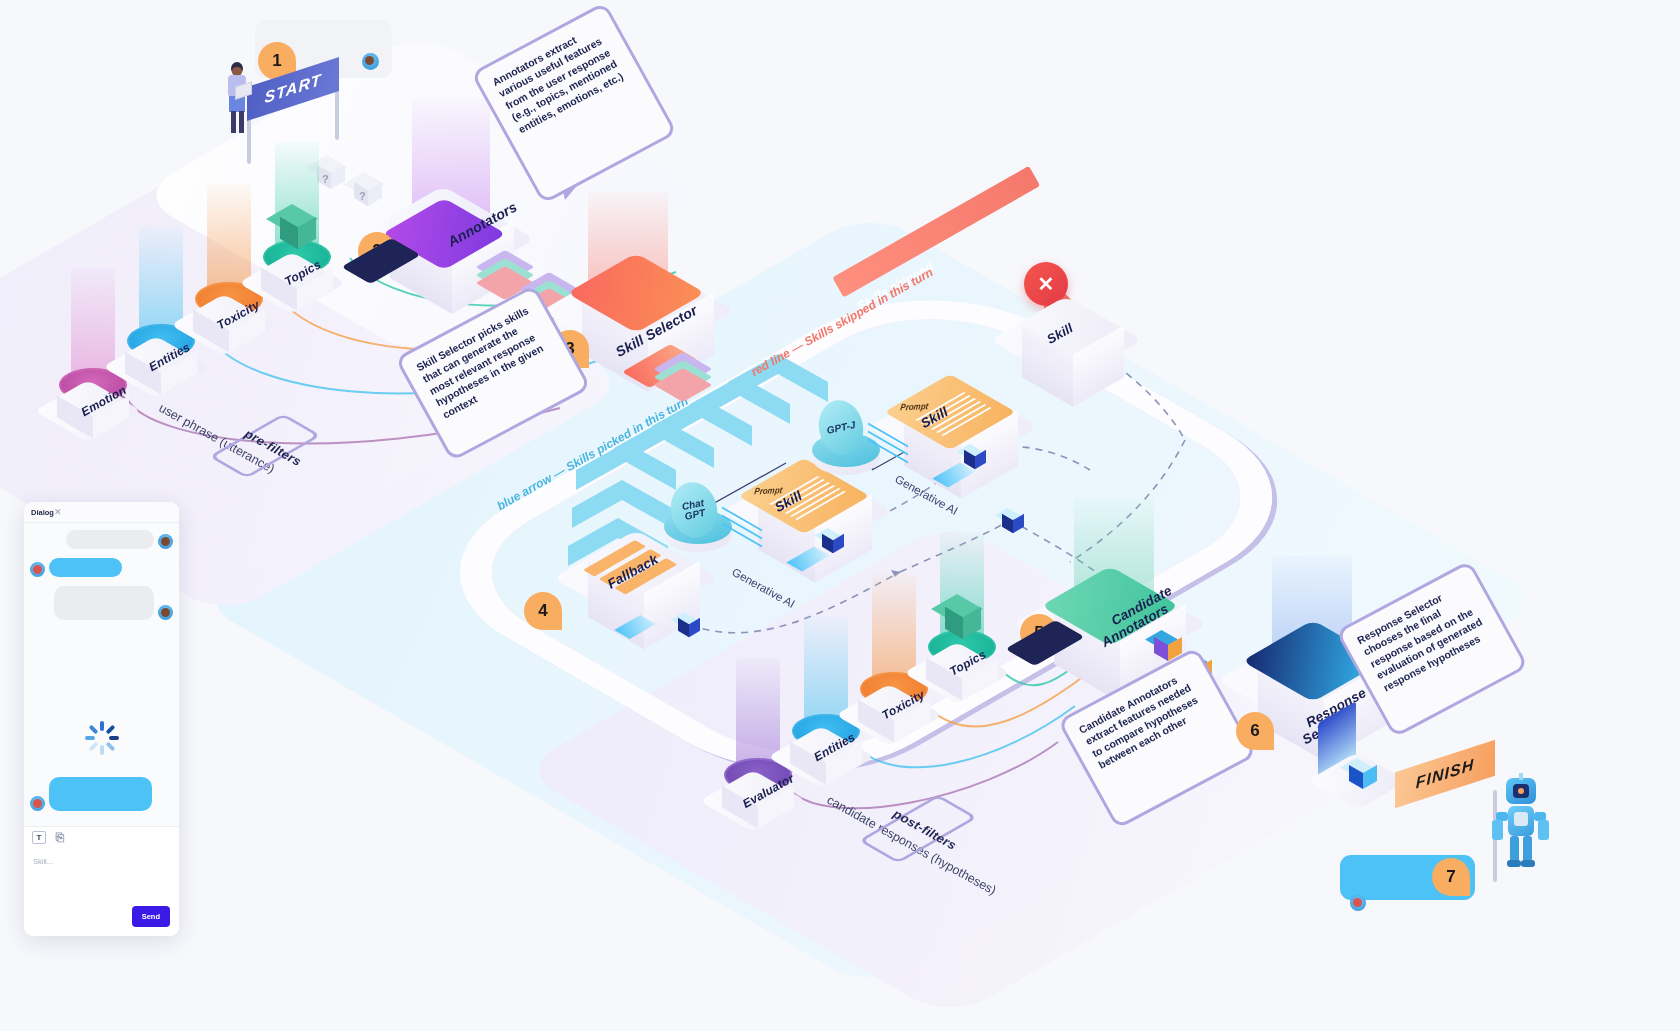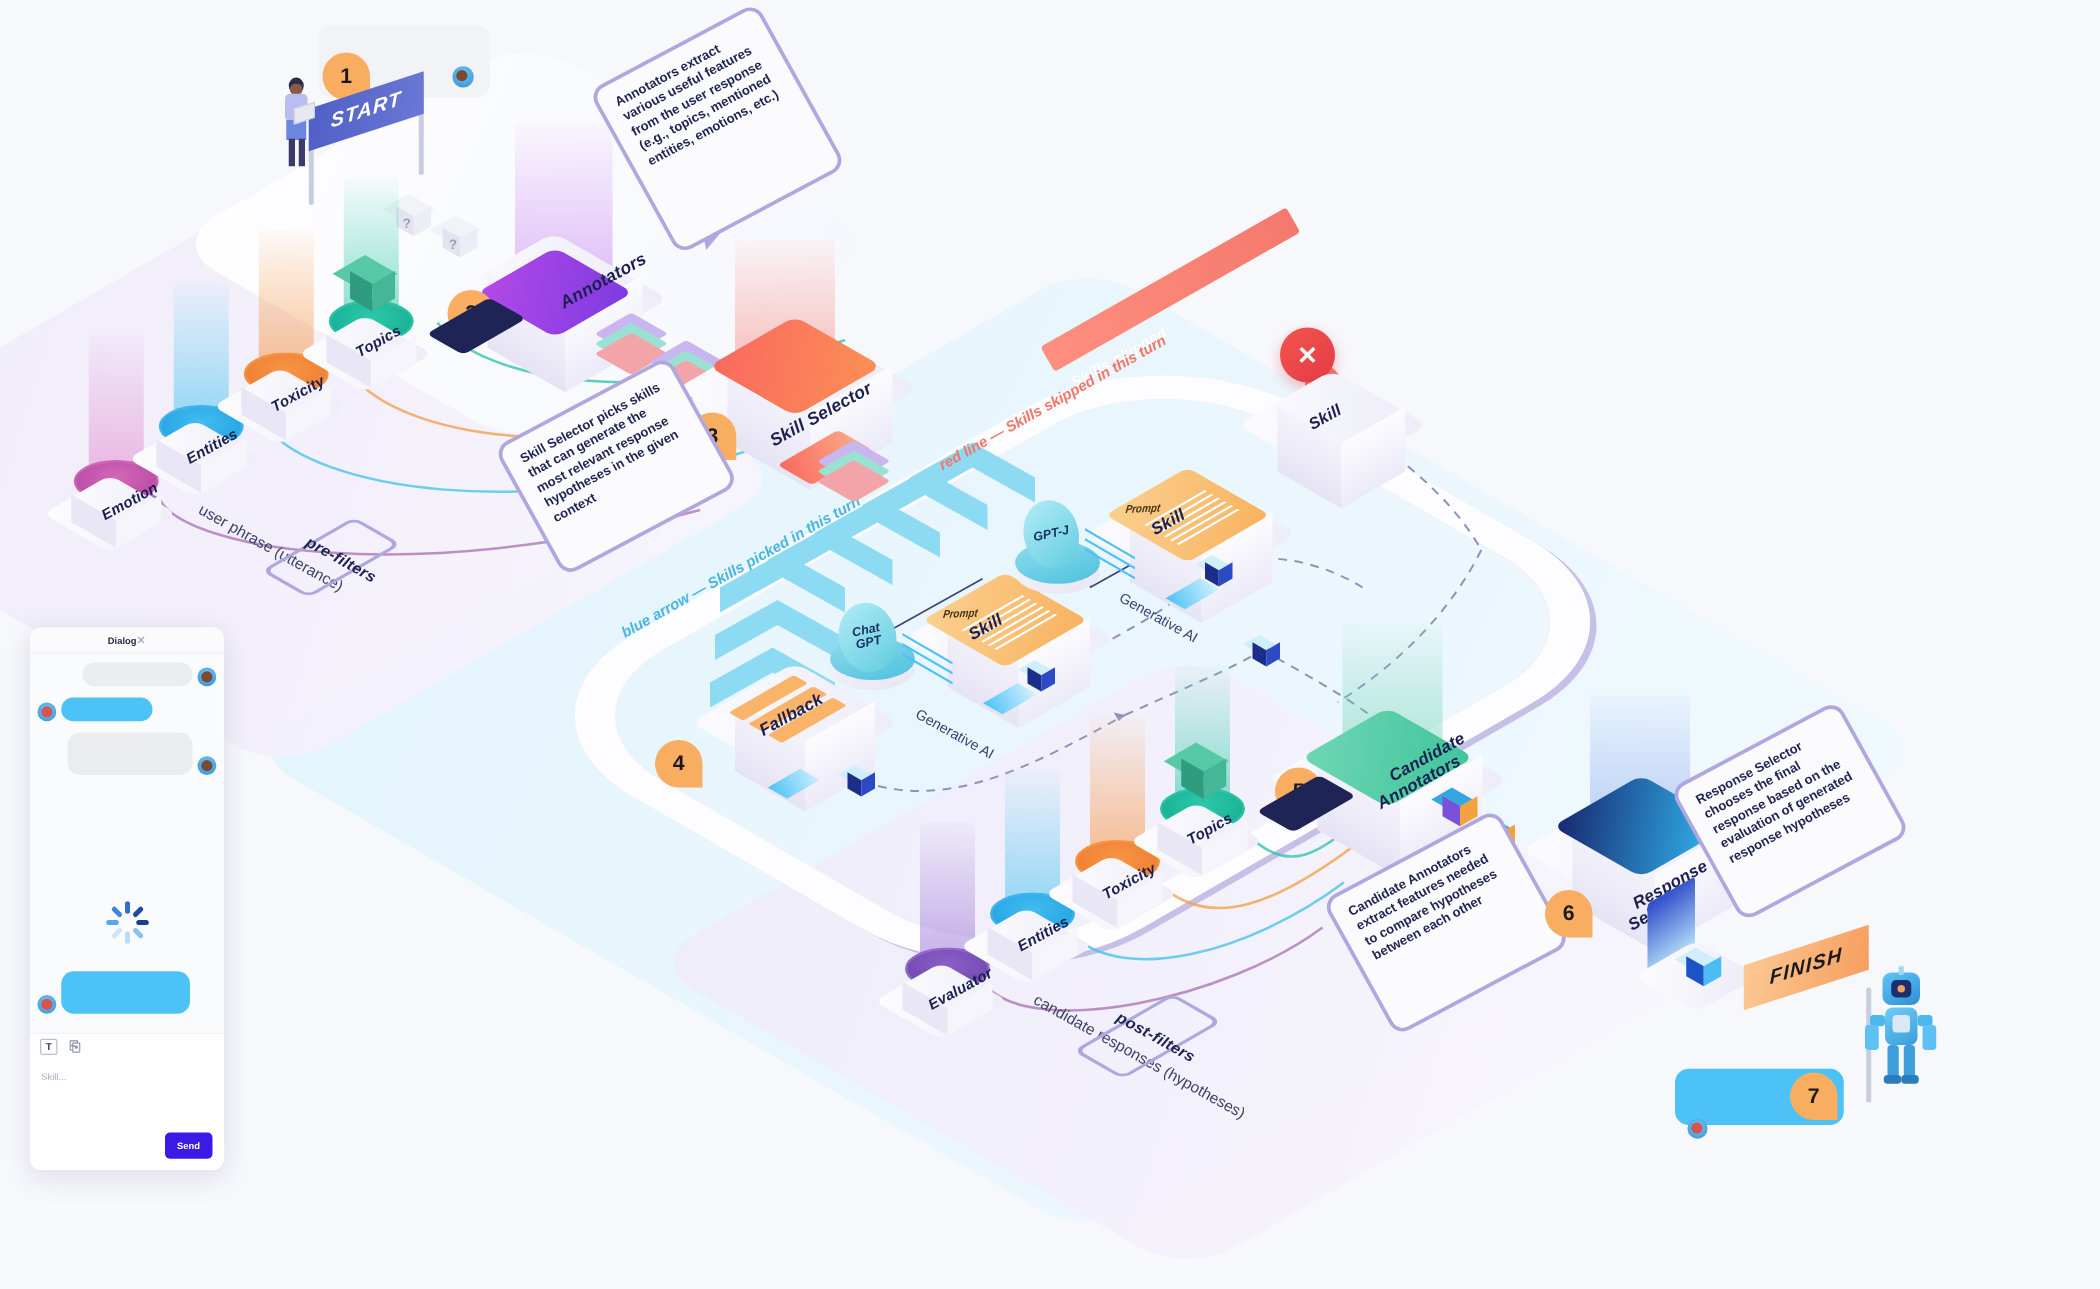--- a/index.html
+++ b/index.html
@@ -148,21 +148,21 @@
   #dialog {
     position:absolute; left:24px; top:502px; width:155px; height:434px;
     background:#ffffff; border-radius:9px;
     box-shadow:0 5px 22px rgba(40,40,90,.13);
     overflow:hidden; display:flex; flex-direction:column;
   }
   #dlg-head {
     height:21px; flex:0 0 21px; background:#fbfbfd;
     border-bottom:1px solid #eceef5;
     display:flex; align-items:center; padding:0 7px;
-    justify-content:center;
+    justify-content:flex-start;
   }
   #dlg-title { font-size:7.5px; font-weight:bold; color:#222a45; }
   #dlg-close { font-size:9px; color:#9aa0b5; cursor:pointer; line-height:1; }
   #dlg-body { flex:1 1 auto; background:#fafbfd; position:relative; padding:7px 6px; }
   .msg { display:flex; align-items:flex-end; gap:4px; margin-bottom:9px; }
   .msg.right { justify-content:flex-end; }
   .bub { height:19px; border-radius:10px; }
   .bub.grey { background:#ebecf0; }
   .bub.blue { background:#4cc2f7; }
   .av {

